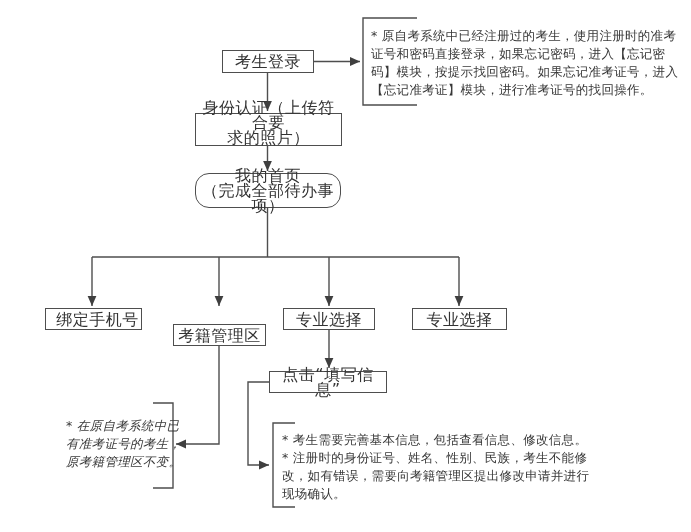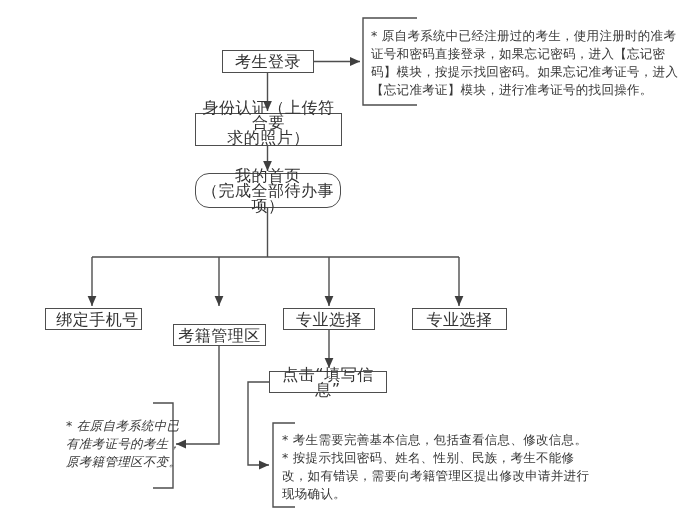--- a/index.html
+++ b/index.html
@@ -121,17 +121,17 @@
   </div>
 
   <div class="note" id="note-login">* 原自考系统中已经注册过的考生，使用注册时的准考
 证号和密码直接登录，如果忘记密码，进入【忘记密
 码】模块，按提示找回密码。如果忘记准考证号，进入
 【忘记准考证】模块，进行准考证号的找回操作。</div>
   <div class="note" id="note-registry">* 在原自考系统中已
 有准考证号的考生，
 原考籍管理区不变。</div>
   <div class="note" id="note-basic-info">* 考生需要完善基本信息，包括查看信息、修改信息。
-* 按提示找回密码、姓名、性别、民族，考生不能修
+* 注册时的身份证号、姓名、性别、民族，考生不能修
 改，如有错误，需要向考籍管理区提出修改申请并进行
 现场确认。</div>
 
 </div>
 
 </body></html>

